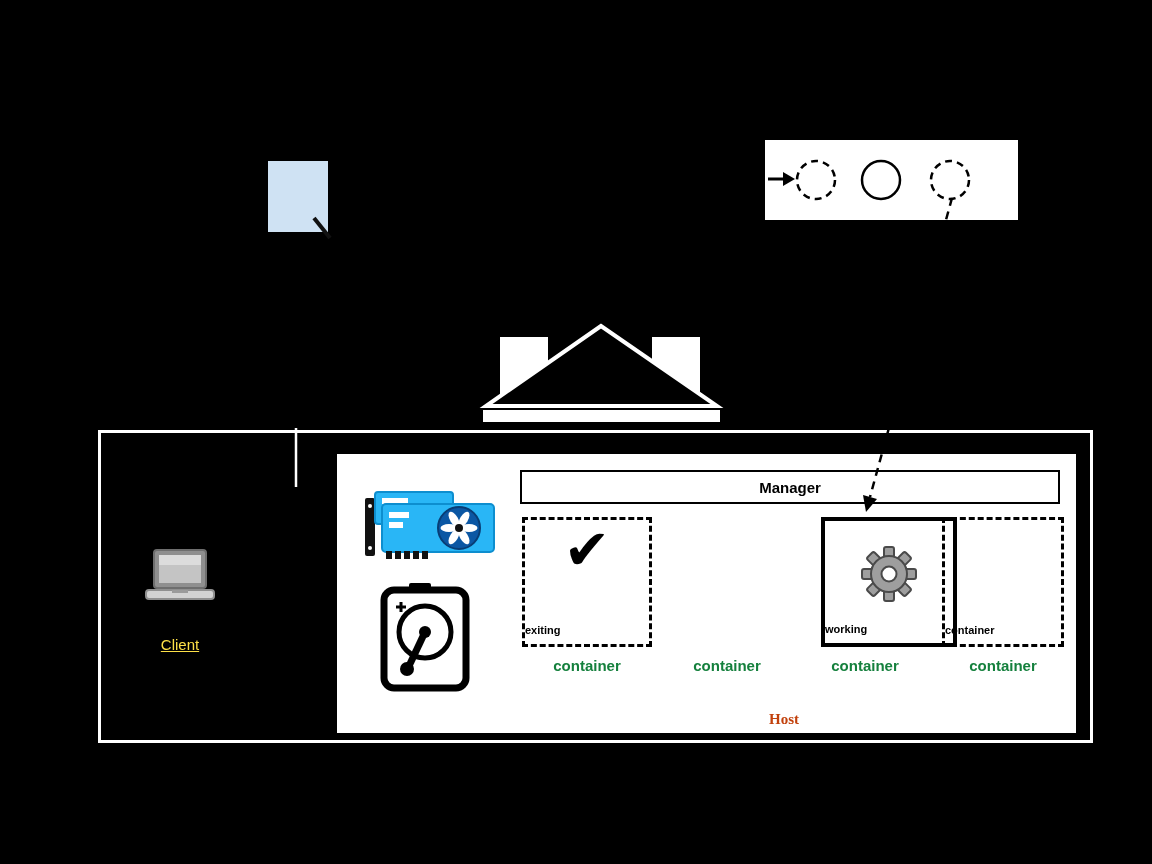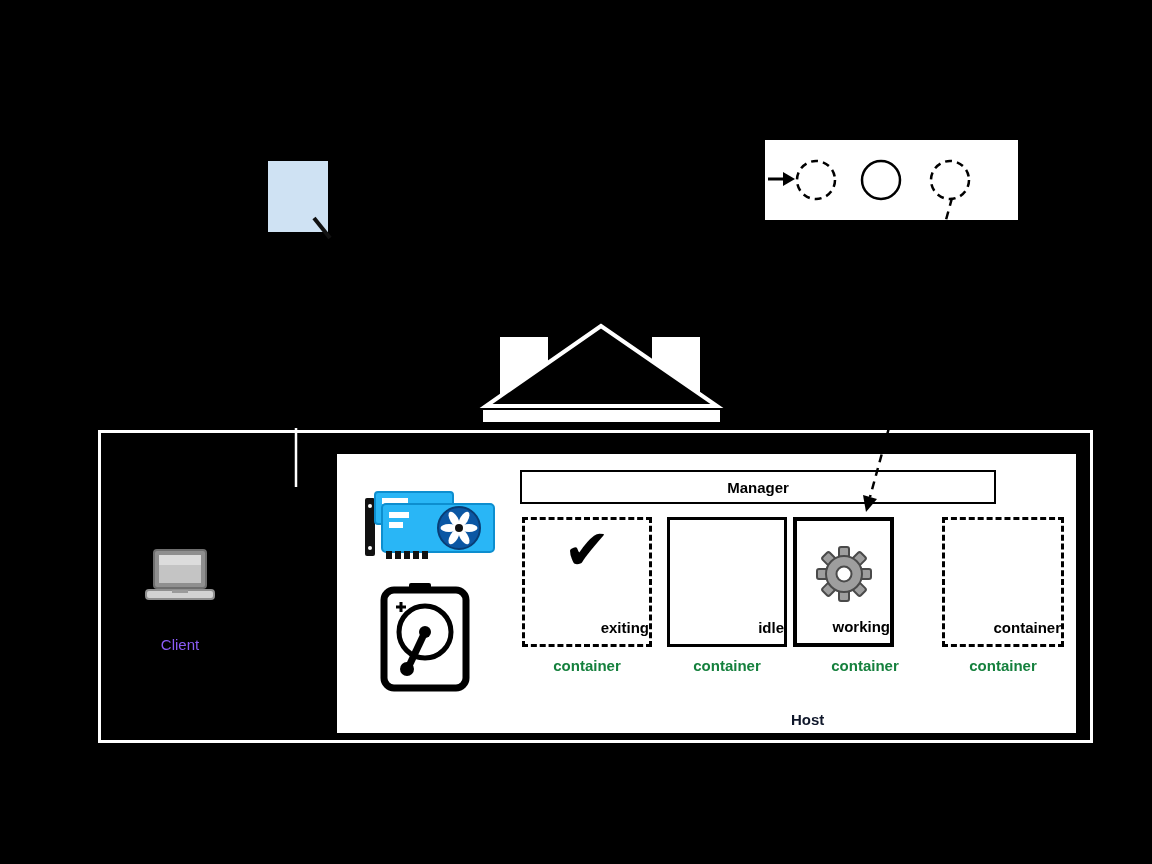--- a/index.html
+++ b/index.html
@@ -11,35 +11,35 @@
   .doc{left:268px;top:161px;width:60px;height:71px;background:#cfe2f3;}
 
   
   .queue-box{left:765px;top:140px;width:253px;height:80px;background:#fff;}
 
   
   .outer-box{left:98px;top:430px;width:995px;height:313px;border:3px solid #fff;box-sizing:border-box;}
 
   
   .host-box{left:335px;top:452px;width:743px;height:283px;background:#fff;border:2px solid #000;box-sizing:border-box;}
-  .manager-bar{position:absolute;left:183px;top:16px;width:476px;height:34px;border:2.5px solid #000;
+  .manager-bar{position:absolute;left:183px;top:16px;width:540px;height:34px;border:2.5px solid #000;
                box-sizing:border-box;display:flex;align-items:center;justify-content:center;
                font-weight:bold;font-size:15px;color:#000;}
   .cbox{position:absolute;top:63px;height:130px;box-sizing:border-box;}
   .cbox.dashed{border:3px dashed #000;}
   .cbox.solid{border:3px solid #000;}
   .cbox.thick{border:4px solid #000;}
-  .cbox .state{position:absolute;bottom:8px;left:0;width:100%;text-align:right;
-               font-weight:bold;font-size:15px;color:#000;}
+  .cbox .state{position:absolute;bottom:8px;left:0;width:100%;text-align:left;
+               font-weight:bold;font-size:11px;color:#000;}
   .check{position:absolute;top:2px;left:0;width:100%;text-align:center;font-size:56px;color:#000;line-height:1;}
   .gearwrap{position:absolute;top:24px;left:50%;transform:translateX(-50%);}
   .ctr-label{position:absolute;top:203px;text-align:center;font-weight:bold;font-size:15px;color:#15803d;}
-  .host-label{position:absolute;left:454px;top:257px;font-weight:bold;font-size:15px;color:#0f172a;}
+  .host-label{position:absolute;left:432px;top:257px;font-weight:bold;font-size:15px;color:#c2410c;font-family:Liberation Serif, serif;}
 
-  .client-label{left:138px;top:636px;width:84px;text-align:center;color:#8b5cf6;font-size:15px;}
+  .client-label{left:138px;top:636px;width:84px;text-align:center;color:#fde047;font-size:15px;text-decoration:underline;}
 
   .overlay{left:0;top:0;width:1152px;height:864px;z-index:10;pointer-events:none;}
 </style>
 </head>
 <body>
 
 <div class="page">
 
   <div class="abs doc"></div>
 
@@ -110,24 +110,21 @@
       <circle cx="46" cy="50" r="26" fill="#fff" stroke="#000" stroke-width="5"></circle>
       <circle cx="46" cy="50" r="6" fill="#000"></circle>
       <path d="M46,50 L30,84" stroke="#000" stroke-width="7" stroke-linecap="round"></path>
       <circle cx="28" cy="87" r="7" fill="#000"></circle>
     </svg>
 
     <div class="cbox dashed" style="left:185px;width:130px;">
       <div class="check">✔</div>
       <div class="state">exiting</div>
     </div>
-    <div class="cbox solid" style="left:330px;width:120px;">
-      <div class="state">idle</div>
-    </div>
-    <div class="cbox thick" style="left:456px;width:101px;">
+    <div class="cbox thick" style="left:484px;width:136px;">
       <div class="gearwrap">
         <svg width="58" height="58" viewBox="0 0 58 58">
           <g transform="translate(29,29)">
             <g fill="#9e9e9e" stroke="#4a4a4a" stroke-width="2">
               <rect x="-5" y="-27" width="10" height="54" rx="2"></rect>
               <rect x="-5" y="-27" width="10" height="54" rx="2" transform="rotate(45)"></rect>
               <rect x="-5" y="-27" width="10" height="54" rx="2" transform="rotate(90)"></rect>
               <rect x="-5" y="-27" width="10" height="54" rx="2" transform="rotate(135)"></rect>
             </g>
             <circle r="18" fill="#9e9e9e" stroke="#4a4a4a" stroke-width="2"></circle>

